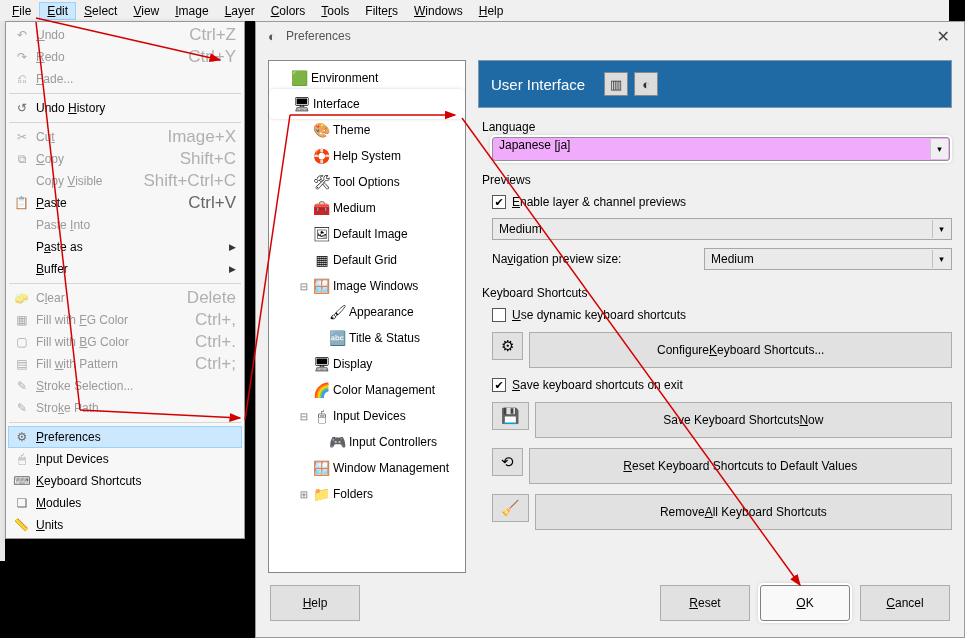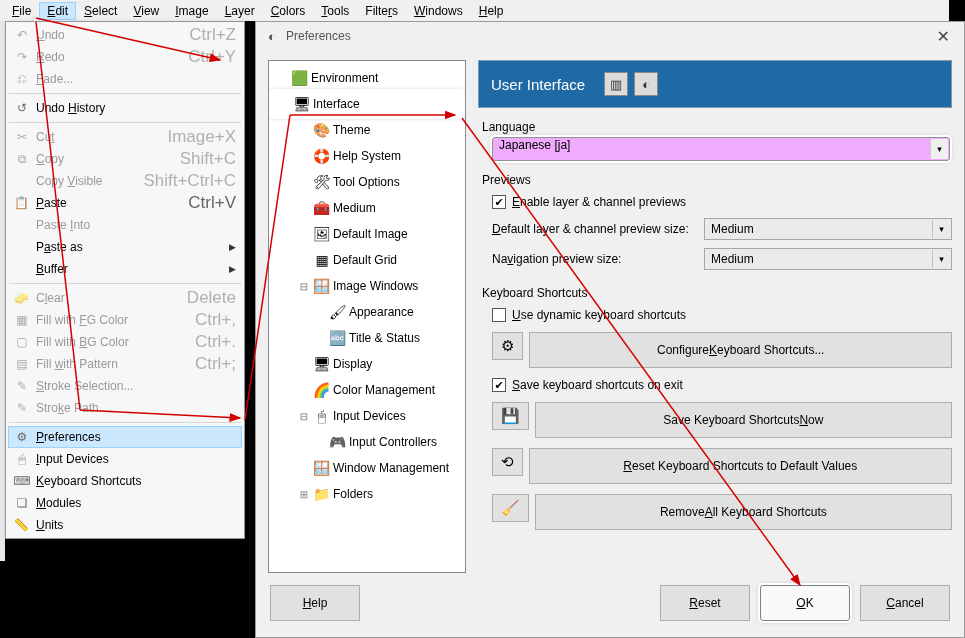--- a/index.html
+++ b/index.html
@@ -314,21 +314,20 @@
           <span class="caret">▾</span>
         </div>
       </div>
 
       <div class="section-label">Previews</div>
       <div class="form-row">
         <span class="chk">✔</span>
         <span><span class="ul">E</span>nable layer &amp; channel previews</span>
       </div>
       <div class="grid-row">
-        <label><span class="ul">D</span>efault layer &amp; channel preview size:</label>
         <div class="select" style="flex:1">
           <span>Medium</span>
           <span class="caret">▾</span>
         </div>
       </div>
       <div class="grid-row">
         <label>Na<span class="ul">v</span>igation preview size:</label>
         <div class="select" style="flex:1">
           <span>Medium</span>
           <span class="caret">▾</span>

